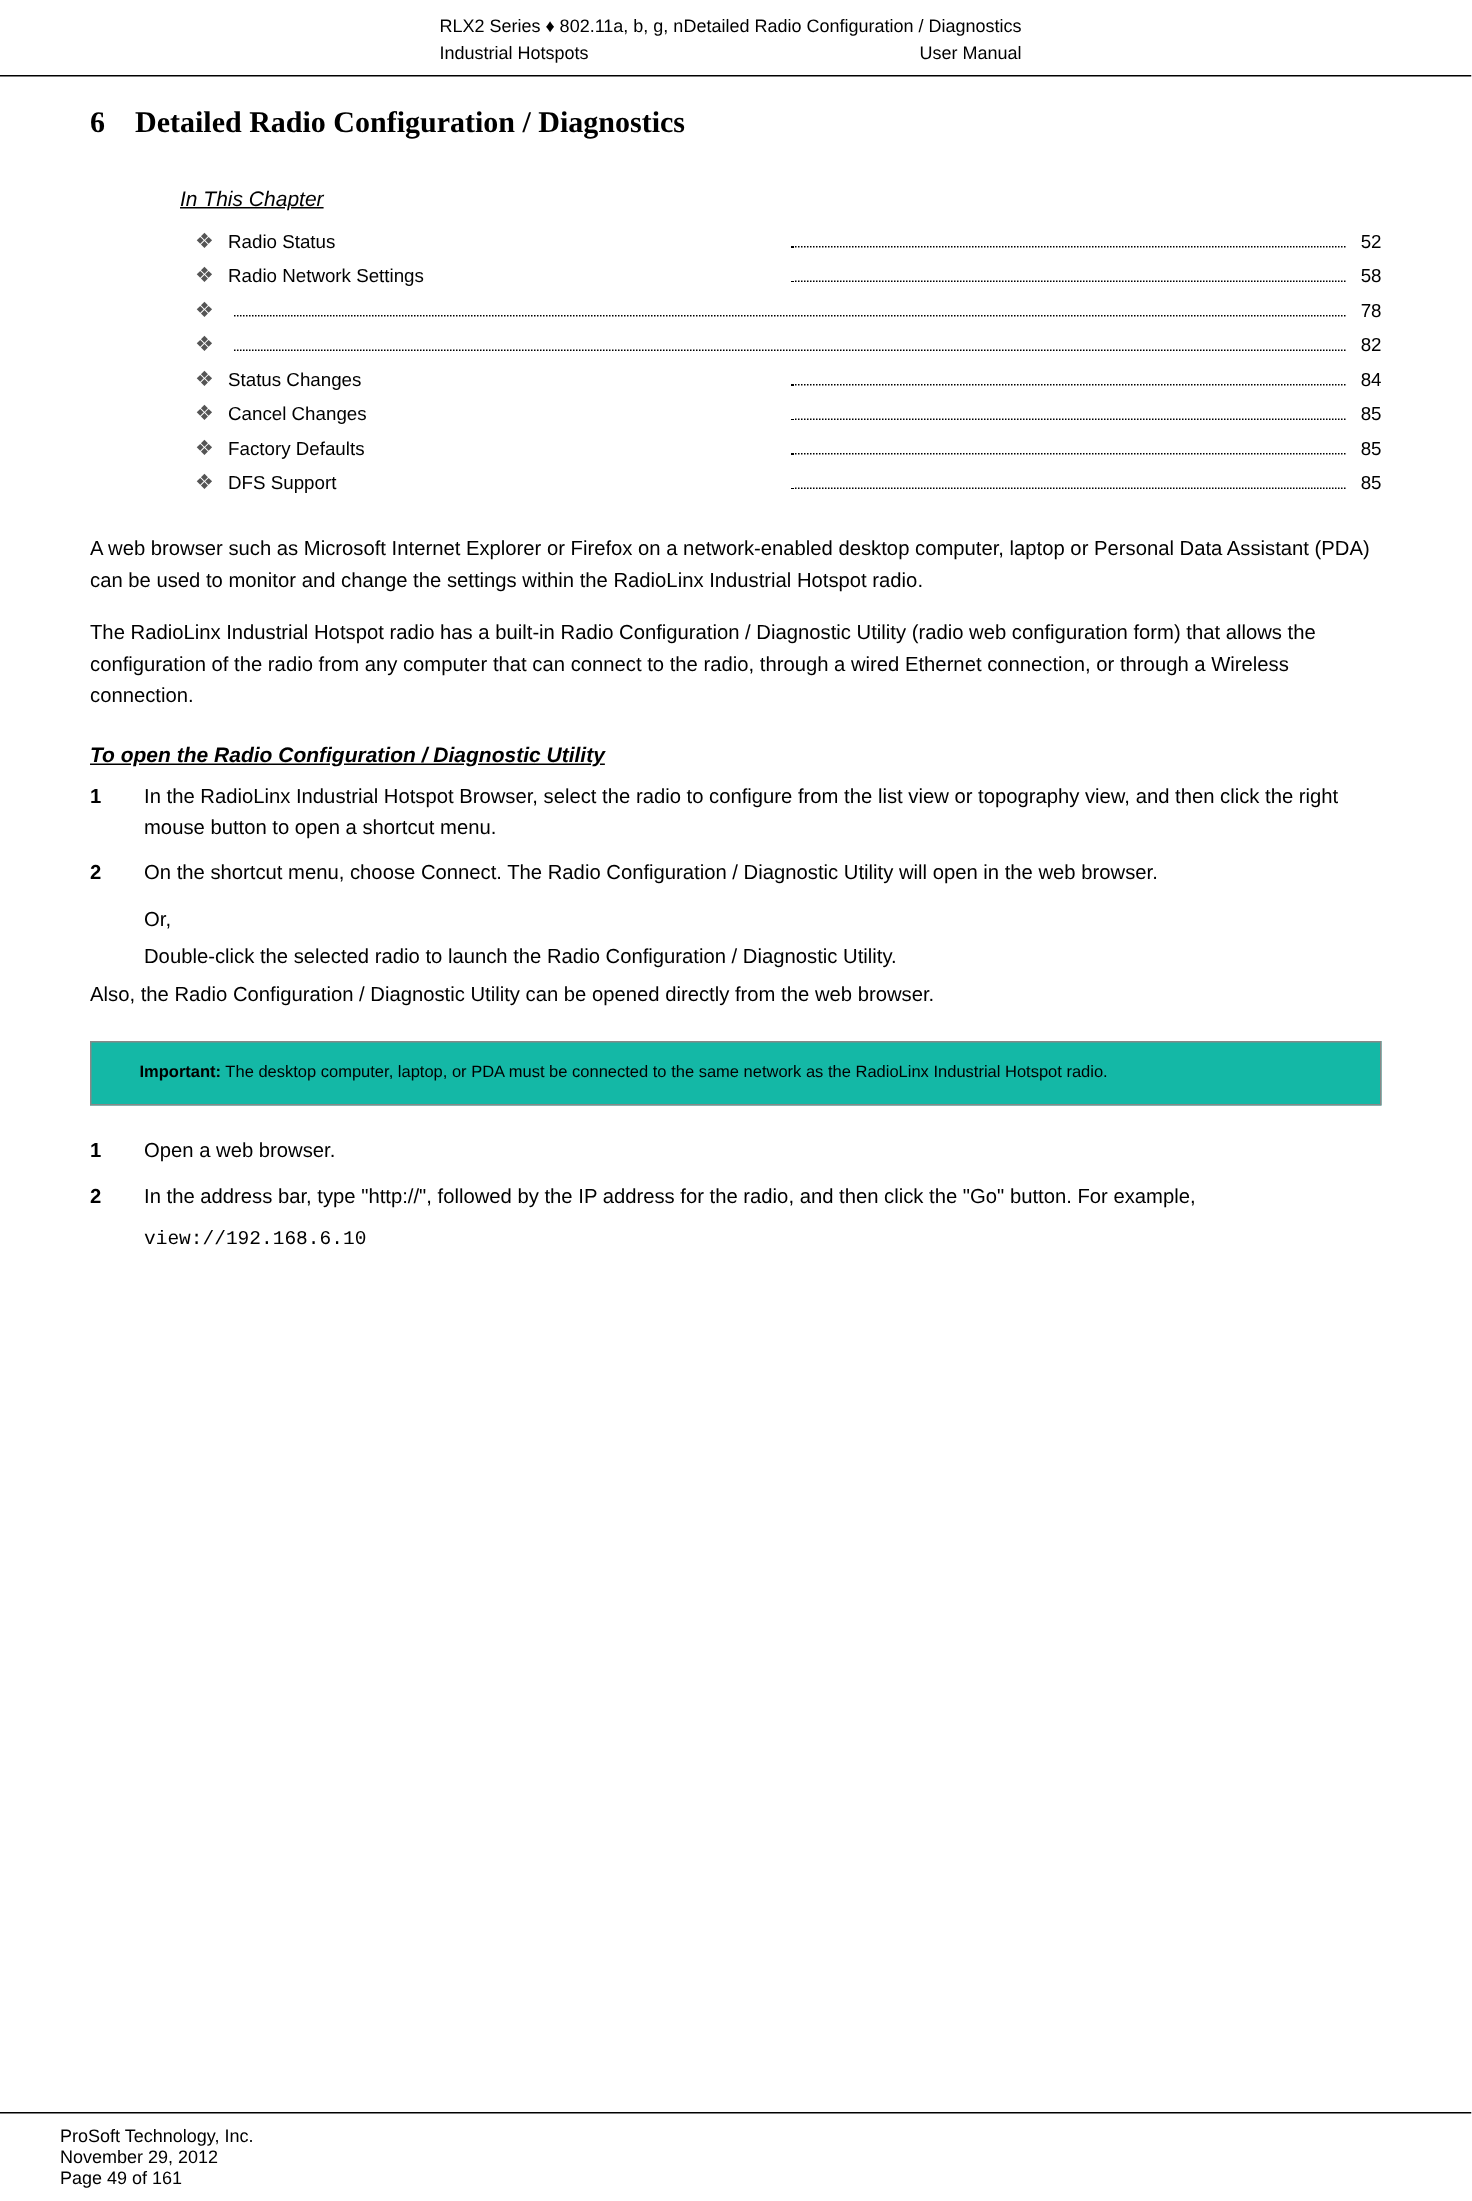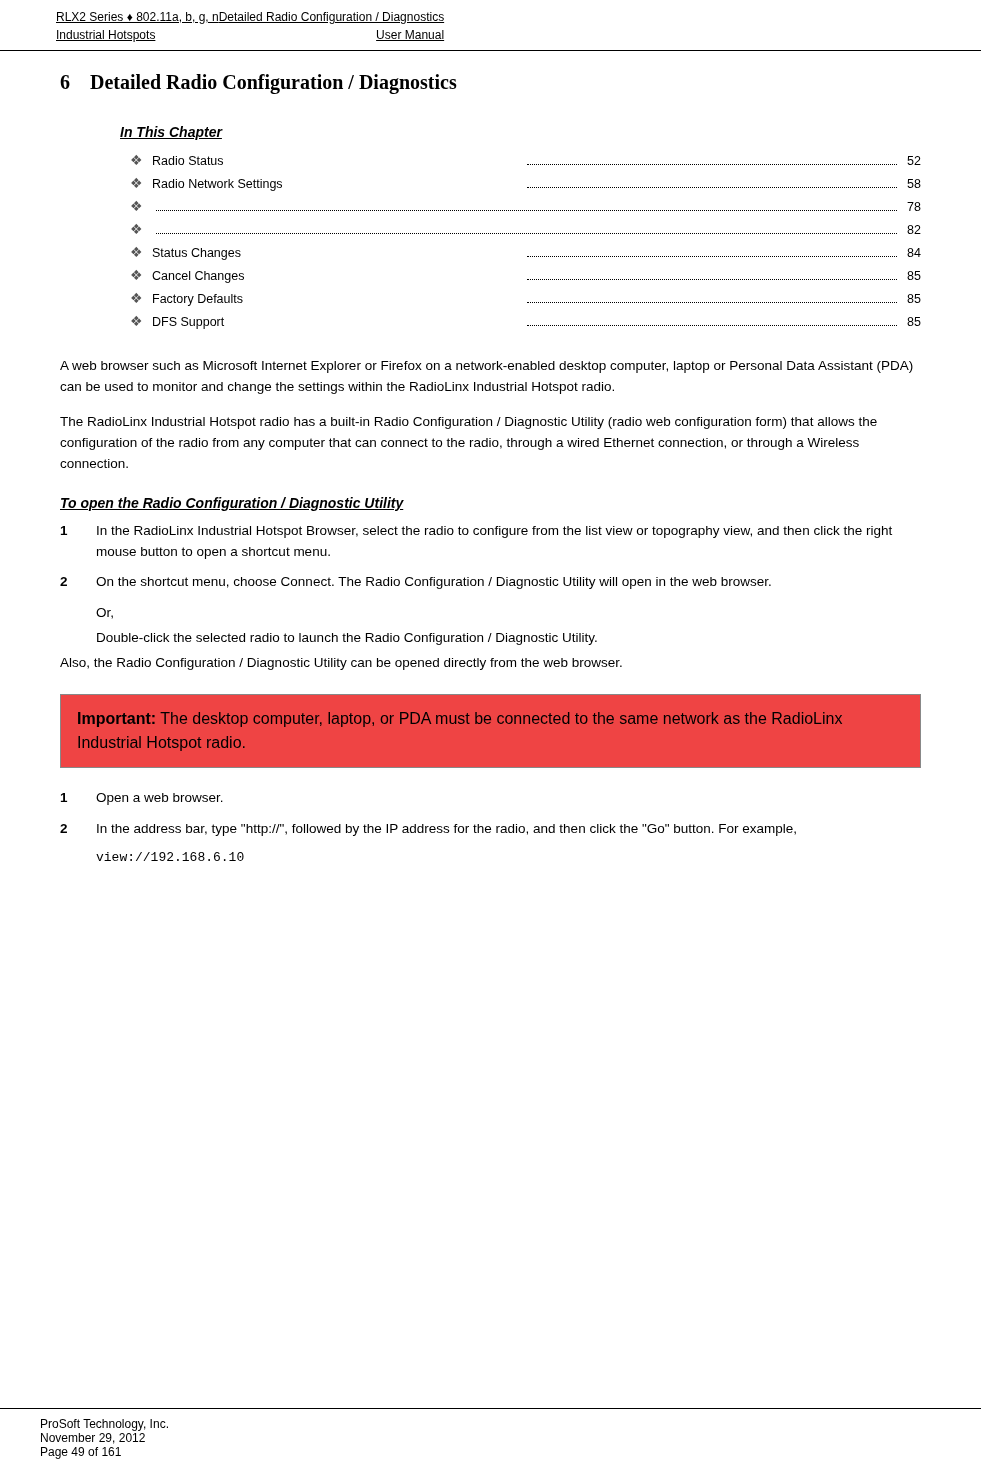--- a/index.html
+++ b/index.html
@@ -8,26 +8,25 @@
       font-size: 14px;
       background: #fff;
       color: #000;
       width: 981px;
       min-height: 1467px;
       position: relative;
     }
 
     .header {
       display: flex;
-      justify-content: flex-start;
+      justify-content: center;
       align-items: flex-start;
-      padding: 8px 40px 6px 56px;
+      padding: 8px 40px 6px 33px;
       border-bottom: 1px solid #000;
       font-size: 12px;
-      text-decoration: underline;
     }
     .header-left { line-height: 1.5; }
     .header-right { text-align: right; line-height: 1.5; }
 
     .footer {
       position: absolute;
       bottom: 0;
       left: 0;
       right: 0;
       display: flex;
@@ -57,21 +56,20 @@
     .in-this-chapter {
       margin-left: 60px;
       margin-bottom: 24px;
     }
 
     .in-this-chapter-title {
       font-style: italic;
       text-decoration: underline;
       font-size: 14px;
       margin-bottom: 10px;
-      font-weight: bold;
     }
 
     .toc-list {
       list-style: none;
       margin-left: 10px;
     }
 
     .toc-list li {
       display: flex;
       align-items: baseline;
@@ -144,24 +142,24 @@
 
     .or-text {
       margin-left: 36px;
       font-size: 13.5px;
       line-height: 1.55;
       margin-bottom: 4px;
     }
 
     .important-box {
       border: 1px solid #888;
-      background: #ef4444;
-      padding: 12px 16px;
+      background: #14b8a6;
+      padding: 12px 32px;
       margin: 20px 0;
-      font-size: 16px;
+      font-size: 11px;
       line-height: 1.5;
     }
 
     .important-bold {
       font-weight: bold;
     }
 
     .code-block {
       font-family: "Courier New", monospace;
       font-size: 13px;

